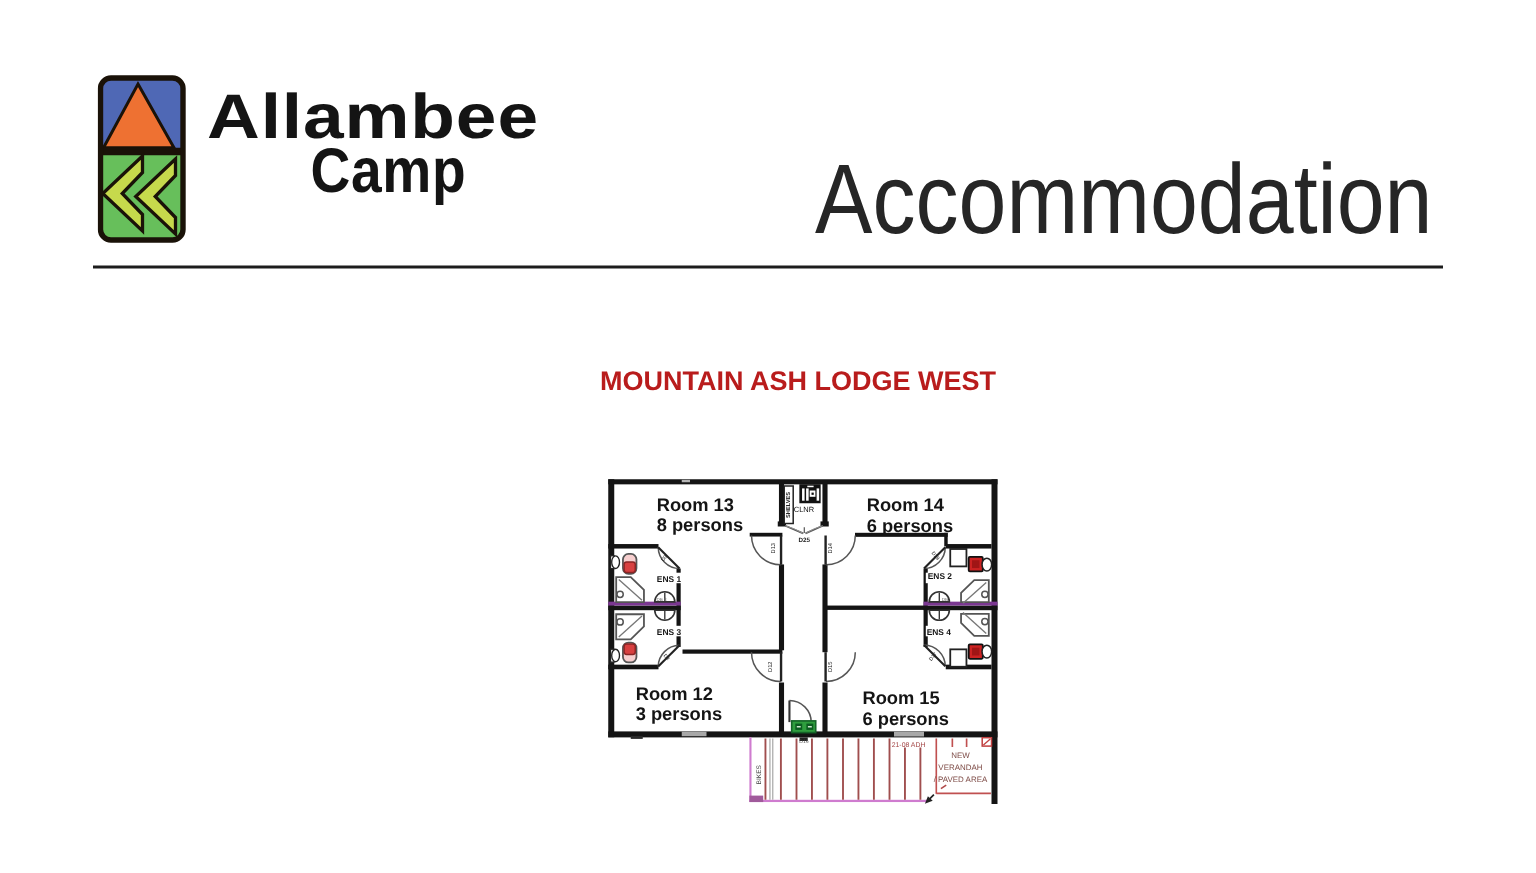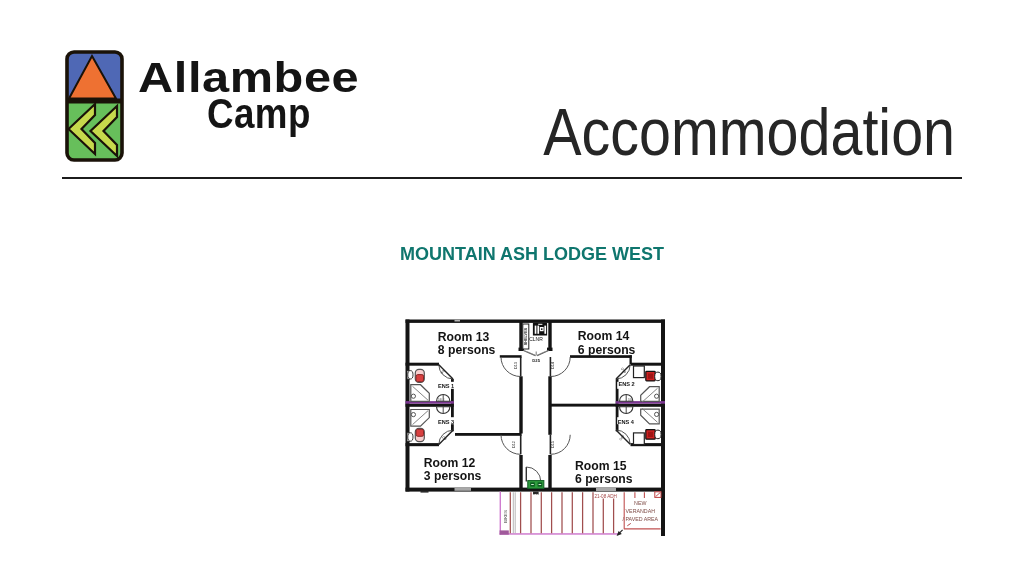--- a/index.html
+++ b/index.html
@@ -27,21 +27,21 @@
 </svg>
 
 <div class="abs" style="left:138px;top:54px;font-weight:bold;font-size:42px;color:#141414;letter-spacing:0.5px;white-space:nowrap;transform:scaleX(1.16);transform-origin:0 50%;">Allambee</div>
 
 <div class="abs" style="left:207px;top:90px;font-weight:bold;font-size:42px;color:#141414;letter-spacing:0.5px;white-space:nowrap;transform:scaleX(0.875);transform-origin:0 50%;">Camp</div>
 
 <div class="abs" style="left:355px;top:94px;width:600px;text-align:right;font-size:66px;color:#262626;white-space:nowrap;transform:scaleX(0.87);transform-origin:100% 50%;">Accommodation</div>
 
 <div class="abs" style="left:62px;top:177px;width:900px;height:2px;background:#1c1c1c;"></div>
 
-<div class="abs" style="left:282px;top:244px;width:500px;text-align:center;font-weight:bold;font-size:18px;color:#0f766e;">MOUNTAIN ASH LODGE WEST</div>
+<div class="abs" style="left:282px;top:244px;width:500px;text-align:center;font-weight:bold;font-size:18px;color:#b91c1c;">MOUNTAIN ASH LODGE WEST</div>
 
 <svg class="abs" style="left:0;top:0;" width="1024" height="582" viewBox="0 0 1024 582">
 <g id="plan" fill="none">
 
   <rect x="405.5" y="319.5" width="259.5" height="3.4" fill="#141414"></rect>
 
   <rect x="405.5" y="319.5" width="4" height="172" fill="#141414"></rect>
 
   <rect x="661" y="319.5" width="4" height="216.5" fill="#141414"></rect>
 

